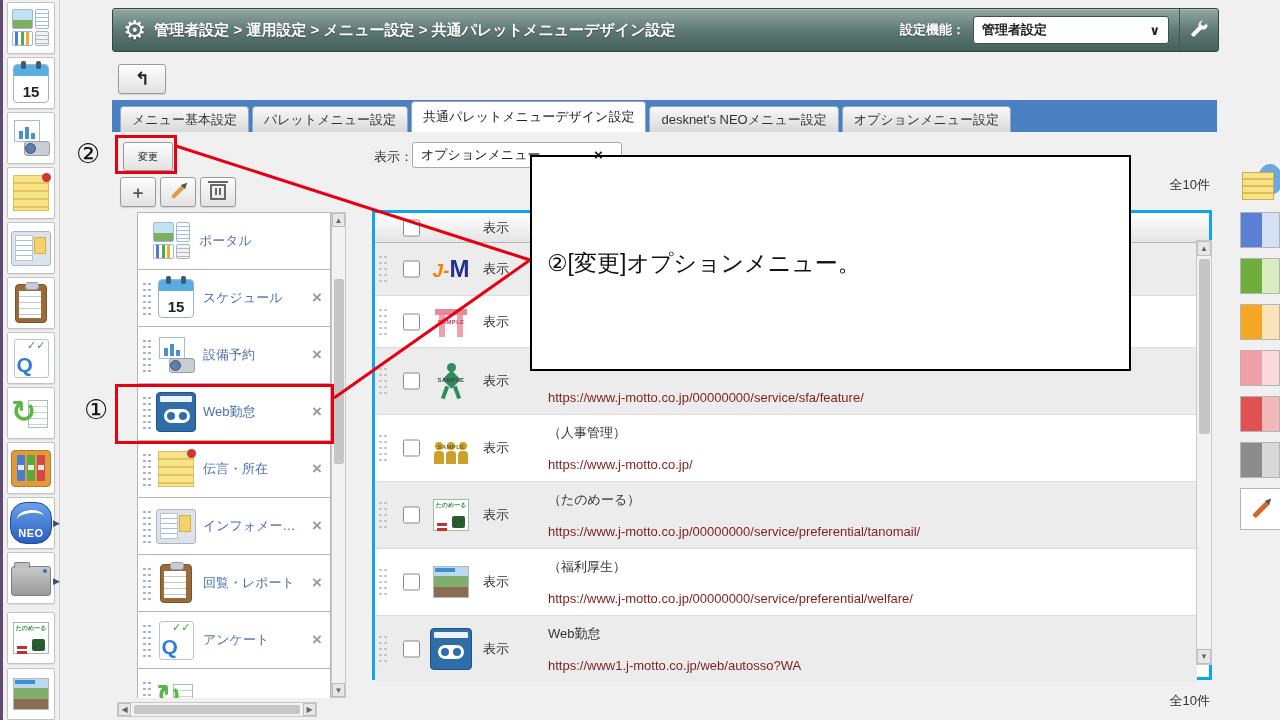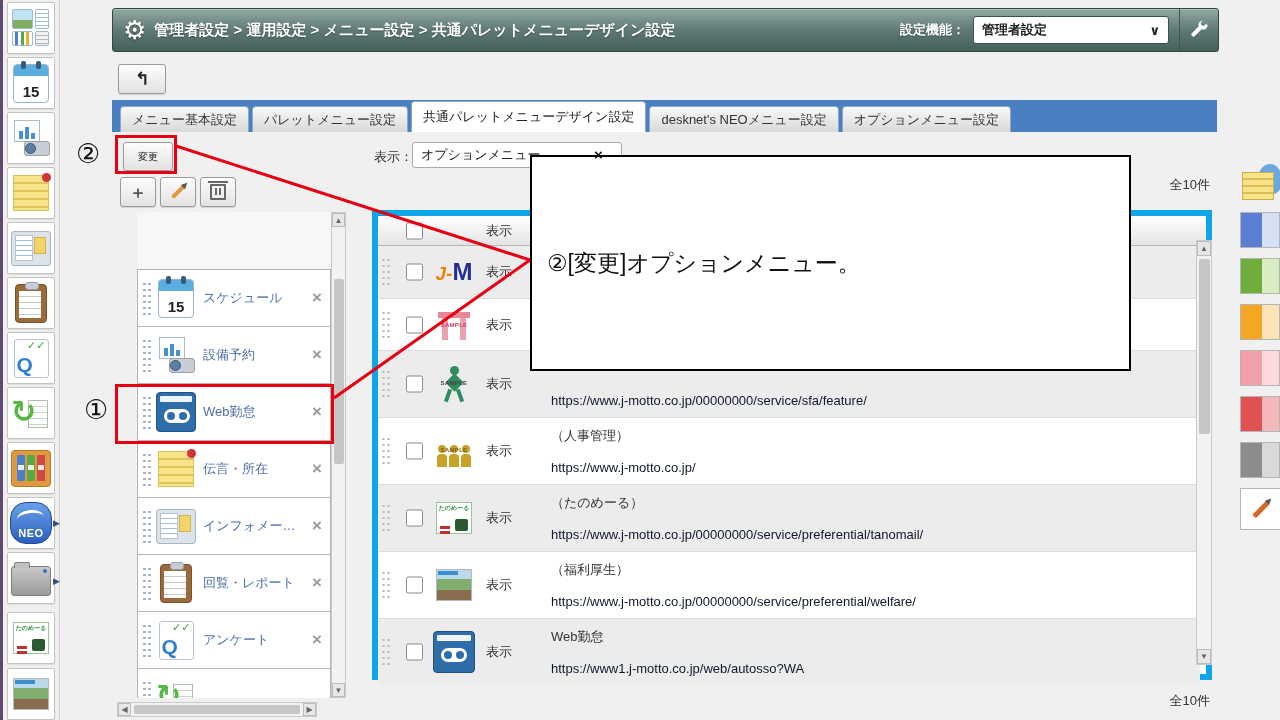--- a/index.html
+++ b/index.html
@@ -52,30 +52,30 @@
   .sb-btn{position:absolute;background:#e7e7e7;border:1px solid #bdbdbd;color:#666;font-size:8px;display:flex;align-items:center;justify-content:center;box-sizing:border-box;}
   .sb-thumb{position:absolute;background:#c6c6c6;border-radius:2px;}
 
   
   #display-label{left:374px;top:148px;font-size:13px;color:#333;}
   #display-filter{left:412px;top:142px;width:210px;height:26px;background:#fff;border:1px solid #a9a9a9;border-radius:3px;display:flex;align-items:center;font-size:13px;color:#222;padding:0 8px;box-sizing:border-box;}
   #filter-clear{left:594px;top:146px;font-size:15px;font-weight:bold;color:#111;z-index:40;}
   #count-top{left:1060px;top:176px;width:150px;text-align:right;font-size:13px;color:#333;}
   #count-bottom{left:1060px;top:692px;width:150px;text-align:right;font-size:13px;color:#333;}
 
-  #table{left:372px;top:210px;width:840px;height:470px;background:#fff;border:6px solid #0ea5e9;box-sizing:border-box;}
+  #table{left:372px;top:210px;width:840px;height:470px;background:#fff;border:3px solid #0ea5e9;box-sizing:border-box;}
   #thead{position:absolute;left:0;top:0;width:100%;height:30px;background:linear-gradient(180deg,#ffffff,#e4e4e4);border-bottom:1px solid #b5b5b5;box-sizing:border-box;}
   .trow{position:absolute;left:0;width:822px;border-bottom:1px solid #dcdcdc;box-sizing:border-box;}
   .trow.alt{background:#ececec;}
   .handle{position:absolute;left:3px;top:50%;transform:translateY(-50%);width:9px;height:30px;background-image:radial-gradient(circle,#b9b9b9 1px,transparent 1.3px);background-size:5px 6px;}
   .cb{position:absolute;left:28px;top:50%;transform:translateY(-50%);width:15px;height:15px;background:#fff;border:1px solid#8a8a8a;border-radius:2px;}
   .ricon{position:absolute;left:50px;top:50%;transform:translateY(-50%);width:52px;display:flex;justify-content:center;}
   .show{position:absolute;left:108px;top:50%;transform:translateY(-50%);font-size:13px;color:#333;}
   .rtitle{position:absolute;left:173px;top:9px;font-size:13px;color:#333;}
-  .rurl{position:absolute;left:173px;bottom:9px;font-size:13px;color:#0f172a;}
+  .rurl{position:absolute;left:173px;bottom:9px;font-size:13px;color:#7f1d1d;}
 
   
   .color-block{position:absolute;left:1240px;width:40px;height:36px;border:1px solid #b5b5b5;box-sizing:border-box;}
   .color-block i{position:absolute;left:0;top:0;bottom:0;width:55%;}
   .color-block u{position:absolute;right:0;top:0;bottom:0;width:45%;}
   #pencil-block{left:1240px;top:488px;width:40px;height:40px;background:#fff;border:1px solid #b5b5b5;display:flex;align-items:center;justify-content:center;}
   #memo-block{left:1242px;top:164px;width:40px;height:46px;}
 
   
   #note-box{left:530px;top:155px;width:601px;height:216px;background:#fff;border:2px solid #000;box-sizing:border-box;z-index:30;display:flex;flex-direction:column;justify-content:center;padding-left:15px;}
@@ -292,20 +292,31 @@
       </div>
     <div class="btn tool-btn">
         <span class="pencil"></span>
       </div>
     <div class="btn tool-btn">
         <span class="trash"></span>
       </div>
   </div>
 
   <div id="palette-list" class="abs">
+    <div class="pal-item" style="top:0">
+      <span class="pal-icon" style="margin-left:13px">
+          <span class="ic-portal">
+            <span class="p1"></span>
+            <span class="p2"></span>
+            <span class="p3"></span>
+            <span class="p4"></span>
+          </span>
+        </span>
+      <span class="pal-label">ポータル</span>
+    </div>
     <div class="pal-item" style="top:57px">
       <span class="drag-dots"></span>
       <span class="pal-icon">
           <span class="ic-cal">
             <span class="band"></span>
             <span class="ring" style="left:7px"></span>
             <span class="ring" style="right:7px"></span>
             <span class="day">15</span>
           </span>
         </span>

